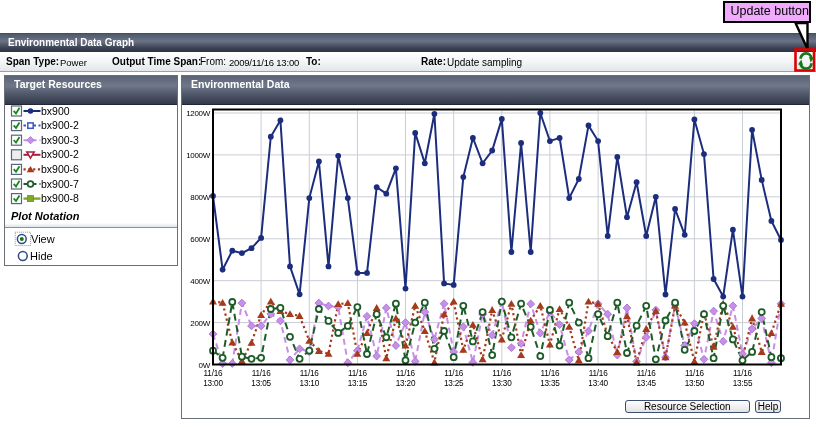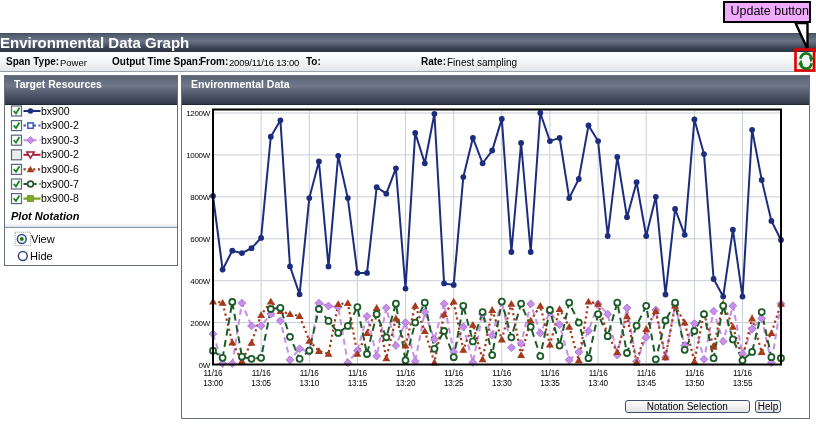--- a/index.html
+++ b/index.html
@@ -6,33 +6,33 @@
 .abs { position:absolute; }
 .hdrbar { background:linear-gradient(180deg,#4e586b 0%,#6b7386 38%,#5c6375 52%,#3a4152 78%,#2c3342 100%); }
 .phdr { position:absolute; left:0; right:0; top:0; height:29px;
   background:linear-gradient(180deg,#5b6477 0%,#6f7789 35%,#555c6f 60%,#323949 100%);
   color:#fff; font-weight:bold; font-size:10.5px; line-height:17px; padding-left:9px;
   border-bottom:1px solid #222833; }
 </style></head>
 <body style="position:relative;">
 
 <div class="abs hdrbar" style="left:0;top:33px;width:816px;height:18.5px;border-top:1px solid #454d5e;">
-  <div style="color:#fff;font-weight:bold;font-size:15px;line-height:18px;">Environmental Data Graph</div>
+  <div style="color:#fff;font-weight:bold;font-size:10px;line-height:18px;padding-left:8px;">Environmental Data Graph</div>
 </div>
 
 <div class="abs" style="left:0;top:51.5px;width:816px;height:20px;background:linear-gradient(180deg,#ffffff 0%,#f2f4f6 55%,#e2e6ea 100%);border-bottom:1px solid #9aa0a8;"></div>
 <div class="abs" style="left:6px;top:56px;font-size:10px;font-weight:bold;">Span Type:</div>
 <div class="abs" style="left:60px;top:56.5px;font-size:9.5px;">Power</div>
 <div class="abs" style="left:112px;top:56px;font-size:10px;font-weight:bold;">Output Time Span:</div>
-<div class="abs" style="left:200px;top:56px;font-size:10px;font-weight:bold;">From:</div>
+<div class="abs" style="left:200px;top:56px;font-size:10px;font-weight:normal;">From:</div>
 <div class="abs" style="left:229px;top:56.5px;font-size:9.5px;letter-spacing:-0.2px;">2009/11/16 13:00</div>
 <div class="abs" style="left:306px;top:56px;font-size:10px;font-weight:bold;">To:</div>
 <div class="abs" style="left:323px;top:56.5px;font-size:9.5px;letter-spacing:-0.2px;margin-top:20px;">2009/11/16 13:59</div>
 <div class="abs" style="left:421px;top:56px;font-size:10px;font-weight:bold;">Rate:</div>
-<div class="abs" style="left:447px;top:56.5px;font-size:10px;">Finest sampling</div>
+<div class="abs" style="left:447px;top:56.5px;font-size:10px;">Update sampling</div>
 
 <div class="abs" style="left:723px;top:1px;width:88px;height:22px;border:2.4px solid #000;background:#f0abfc;font-size:12.5px;line-height:17px;text-align:right;">Update button</div>
 
 <div class="abs" style="left:4px;top:75px;width:173.5px;height:191px;border:1px solid #6a7078;background:#fff;">
   <div class="phdr">Target Resources</div>
 </div>
 <div class="abs" style="left:11px;top:209.5px;font-size:11px;font-weight:bold;font-style:italic;">Plot Notation</div>
 <div class="abs" style="left:5px;top:222.5px;width:171.5px;height:5px;background:linear-gradient(180deg,#ffffff,#dde3e9);border-bottom:1px solid #8295aa;"></div>
 <div class="abs" style="left:31px;top:232.5px;font-size:11px;">View</div>
 <div class="abs" style="left:30px;top:249.5px;font-size:11px;">Hide</div>
@@ -41,21 +41,21 @@
 <div style="position:absolute;left:41px;top:133.7px;font-size:10.5px;">bx900-3</div>
 <div style="position:absolute;left:41px;top:148.3px;font-size:10.5px;">bx900-2</div>
 <div style="position:absolute;left:41px;top:162.9px;font-size:10.5px;">bx900-6</div>
 <div style="position:absolute;left:41px;top:177.5px;font-size:10.5px;">bx900-7</div>
 <div style="position:absolute;left:41px;top:192.1px;font-size:10.5px;">bx900-8</div>
 
 <div class="abs" style="left:181px;top:75px;width:629px;height:343.5px;border:1px solid #6a7078;background:#fff;">
   <div class="phdr">Environmental Data</div>
 </div>
 
-<div class="abs" style="left:625px;top:399.5px;width:124.5px;height:13px;border:1.4px solid #3d4e72;border-radius:3px;background:linear-gradient(180deg,#fdfdfd,#e3e3e3);font-size:10px;line-height:11px;text-align:center;">Notation Selection</div>
+<div class="abs" style="left:625px;top:399.5px;width:124.5px;height:13px;border:1.4px solid #3d4e72;border-radius:3px;background:linear-gradient(180deg,#fdfdfd,#e3e3e3);font-size:10px;line-height:11px;text-align:center;">Resource Selection</div>
 <div class="abs" style="left:755px;top:399.5px;width:26px;height:13px;border:1.4px solid #3d4e72;border-radius:3px;background:linear-gradient(180deg,#fdfdfd,#e3e3e3);font-size:10px;line-height:11px;text-align:center;">Help</div>
 
 <svg class="abs" style="left:0;top:0;" width="816" height="427" viewBox="0 0 816 427">
 <rect x="213.0" y="109.5" width="568.0" height="255.0" fill="#ffffff"></rect>
     <g stroke="#c9cdd4" stroke-width="1">
       <line x1="214.0" y1="322.6" x2="780.0" y2="322.6"></line>
       <line x1="214.0" y1="280.7" x2="780.0" y2="280.7"></line>
       <line x1="214.0" y1="238.8" x2="780.0" y2="238.8"></line>
       <line x1="214.0" y1="196.8" x2="780.0" y2="196.8"></line>
       <line x1="214.0" y1="154.9" x2="780.0" y2="154.9"></line>

